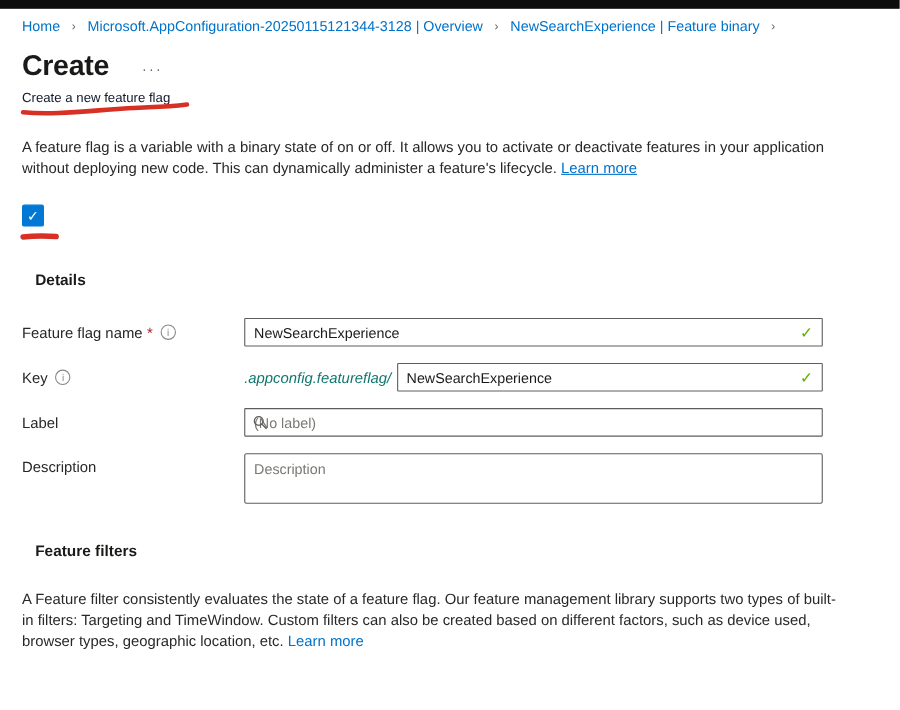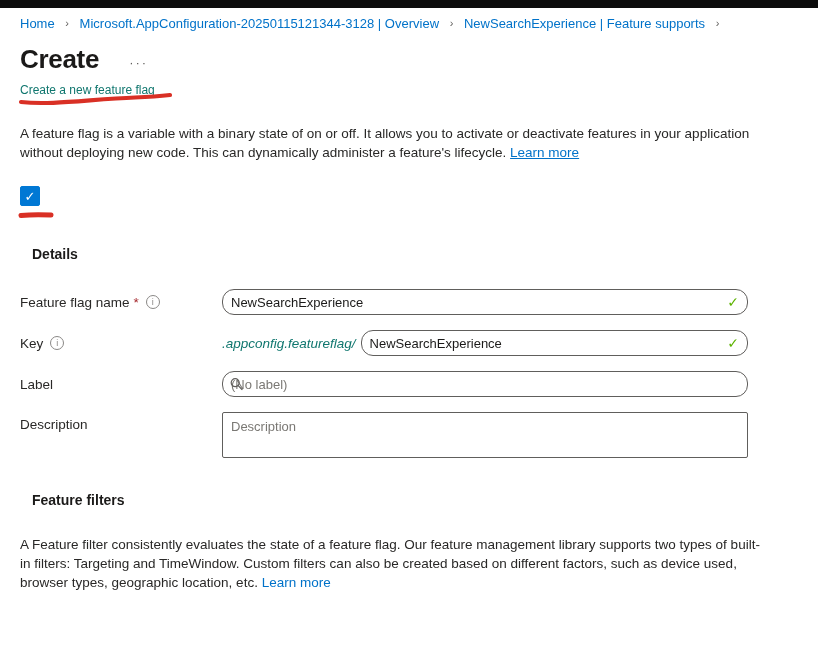--- a/index.html
+++ b/index.html
@@ -17,21 +17,21 @@
   .breadcrumb a { color: #0072c9; text-decoration: none; cursor: pointer; }
   .breadcrumb .sep { color: #605e5c; margin: 0 7px; font-size: 11px; position: relative; top: -1px; }
 
   
   .title-row { margin-top: 13px; display: flex; align-items: center; }
   .title-row h1 { margin: 0; font-size: 26px; font-weight: 700; color: #1b1a19; letter-spacing: -0.3px; }
   .ellipsis-btn { border: none; background: none; padding: 0; margin: 6px 0 0 30px;
     color: #605e5c; font-size: 13px; letter-spacing: 2px; cursor: pointer; }
 
   .subtitle-wrap { position: relative; margin-top: 5px; height: 16px; }
-  .subtitle { font-size: 12px; color: #0f766e; }
+  .subtitle { font-size: 12px; color: #0f172a; }
   .subtitle-underline { position: absolute; left: -3px; top: 9px; pointer-events: none; }
 
   
   .intro { margin: 29px 0 12px; max-width: 733px; font-size: 13.5px; line-height: 18.5px; color: #292827; }
   a.link { color: #0072c9; cursor: pointer; }
   a.link.u { text-decoration: underline; }
   a.link.nu { text-decoration: none; }
 
   
   .enable-row { margin-top: 24px; display: flex; align-items: flex-start; }
@@ -51,21 +51,21 @@
   .form-row.top { align-items: flex-start; }
   .lbl { width: 202px; flex: 0 0 202px; font-size: 13.5px; color: #292827;
     display: flex; align-items: center; }
   .req { color: #a4262c; margin-left: 4px; }
   .info-icon { width: 14px; height: 14px; margin-left: 7px; border: 1px solid #8a8886;
     border-radius: 50%; color: #8a8886; font-size: 9px; line-height: 12px;
     display: inline-flex; align-items: center; justify-content: center; flex: 0 0 14px; }
 
   .field { width: 526px; position: relative; }
   input.text {
-    width: 100%; height: 26px; border: 1px solid #605e5c; border-radius: 12px;
+    width: 100%; height: 26px; border: 1px solid #605e5c; border-radius: 1px;
     padding: 2px 28px 2px 8px; font-size: 13px; color: #1b1a19;
     font-family: "Liberation Sans", sans-serif; outline: none; background: #fff;
   }
   input.text::placeholder, textarea::placeholder { color: #7a7874; opacity: 1; }
   .purple-border { border: 2px solid #8a2da5; padding-left: 7px; }
   .dark-border { border: 1px solid #484644; }
   .valid-check { position: absolute; right: 9px; top: 50%; transform: translateY(-50%);
     color: #5db300; font-size: 14px; pointer-events: none; }
 
   .key-field { display: flex; align-items: center; }
@@ -94,21 +94,21 @@
 
 <div class="topbar"></div>
 
 <div class="page">
 
   <nav class="breadcrumb">
     <a>Home</a>
     <span class="sep">›</span>
     <a>Microsoft.AppConfiguration-20250115121344-3128 | Overview</a>
     <span class="sep">›</span>
-    <a>NewSearchExperience | Feature supports</a>
+    <a>NewSearchExperience | Feature binary</a>
     <span class="sep">›</span>
   </nav>
 
   <div class="title-row">
     <h1>Create</h1>
     <button class="ellipsis-btn">···</button>
   </div>
 
   <div class="subtitle-wrap">
     <span class="subtitle">Create a new feature flag</span>

